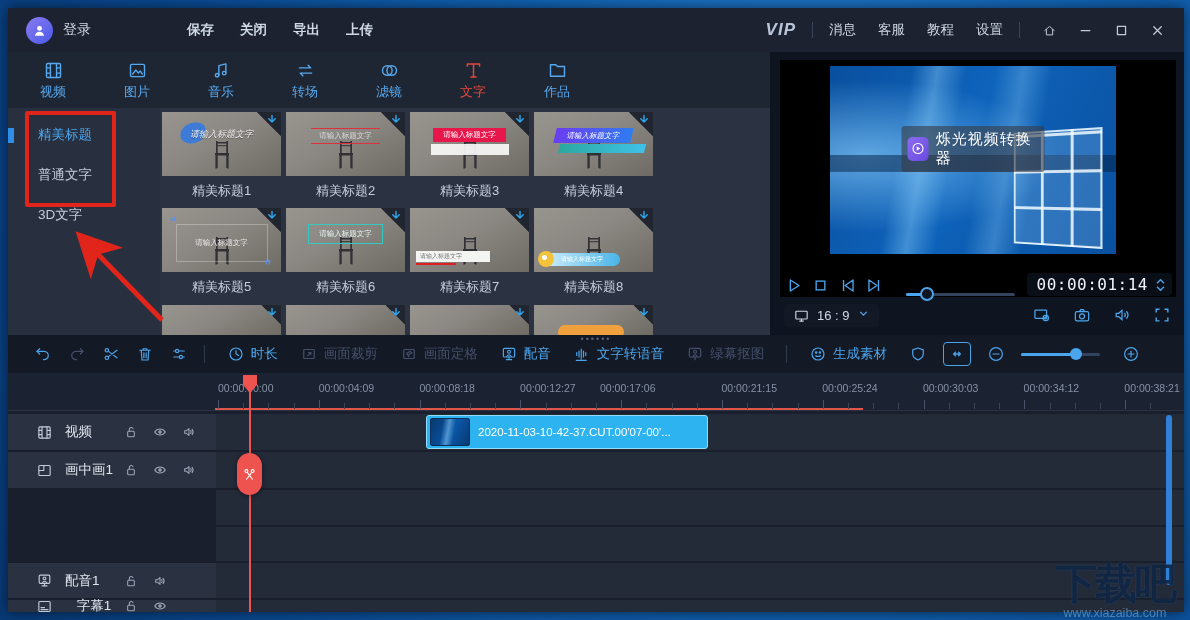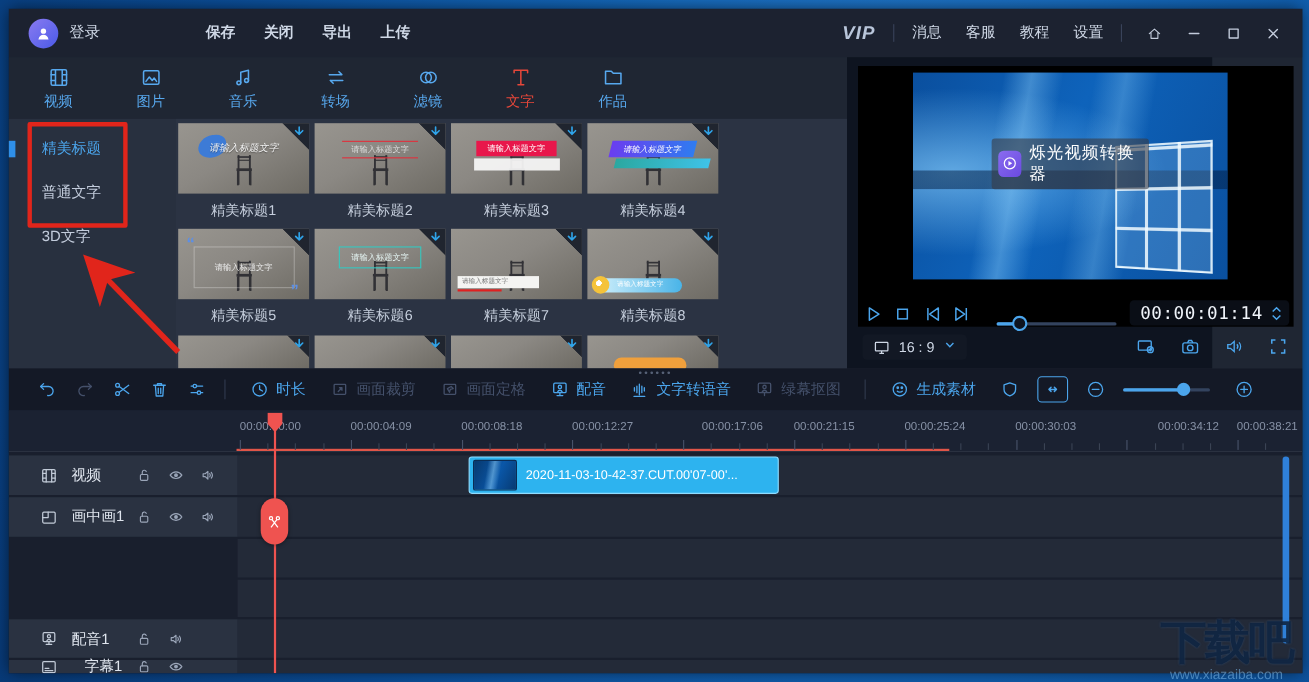--- a/index.html
+++ b/index.html
@@ -68,21 +68,21 @@
   .st6 .line { font-size:7.5px; color:#e4f4f2; }
   .chip.st7 { top:auto; bottom:7px; align-items:flex-start; padding-left:6px; }
   .st7 .bar7 { width:74px; height:11px; background:#f4f4f2; color:#777; font-size:6px; line-height:11px; padding-left:4px; }
   .st7 .under7 { width:40px; height:2.5px; background:#e02020; margin-top:1px; }
   .chip.st8 { top:auto; bottom:6px; align-items:flex-start; padding-left:10px; }
   .st8 .pill8 { position:relative; width:76px; height:13px; border-radius:7px; background:linear-gradient(90deg,#cdeefb,#49b4e8); color:#fff; font-size:6px; line-height:13px; text-align:center; }
   .st8 .sun8 { position:absolute; left:-6px; top:-2px; width:16px; height:16px; border-radius:50%; background:radial-gradient(circle at 40% 40%, #fff 18%, #f5c33a 20% 100%); }
   .cell.partial .thumb { height:30px; }
 
   
-  .preview-panel { position:absolute; left:762px; top:44px; width:332px; height:283px; background:#0e1420;text-decoration:underline; }
+  .preview-panel { position:absolute; left:762px; top:44px; width:414px; height:283px; background:#0e1420;text-decoration:underline; }
   .preview-screen { position:absolute; left:10px; top:8px; width:396px; height:237px; background:#000; }
   .wallpaper { position:absolute; left:50px; top:6px; width:286px; height:188px;
     background:
       linear-gradient(rgba(2,28,64,.5), rgba(2,28,64,.5)) 0 52%/100% 9% no-repeat,
       linear-gradient(100deg, transparent 26%, rgba(150,215,255,.38) 34%, transparent 43%, transparent 52%, rgba(150,215,255,.30) 61%, transparent 70%),
       radial-gradient(ellipse at 12% 48%, rgba(140,210,255,.65), transparent 55%),
       linear-gradient(115deg,#0a4f9e 0%,#0e63bb 45%,#0a509f 100%);
     overflow:hidden; }
   .panes { position:absolute; right:14px; top:34%; width:92px; height:116px;
     transform:perspective(260px) rotateY(-16deg);
@@ -745,25 +745,25 @@
         </span>
       </div>
 
     <div class="timeline">
       <div class="ruler" id="ruler">
           <div class="ruler-redline"></div>
           <span class="rlabel" style="left: 210px;">00:00:00:00</span>
           <span class="rlabel" style="left: 310.7px;">00:00:04:09</span>
           <span class="rlabel" style="left: 411.4px;">00:00:08:18</span>
           <span class="rlabel" style="left: 512.1px;">00:00:12:27</span>
-          <span class="rlabel" style="left: 630px;">00:00:17:06</span>
+          <span class="rlabel" style="left: 592px;">00:00:17:06</span>
           <span class="rlabel" style="left: 713.5px;">00:00:21:15</span>
           <span class="rlabel" style="left: 814.2px;">00:00:25:24</span>
           <span class="rlabel" style="left: 914.9px;">00:00:30:03</span>
-          <span class="rlabel" style="left: 1015.6px; margin-left: 29px;">00:00:34:12</span>
+          <span class="rlabel" style="left: 1015.6px;">00:00:34:12</span>
           <span class="rlabel" style="left: 1116.3px;">00:00:38:21</span>
           <span class="rtick major" style="left: 210px;"></span>
           <span class="rtick" style="left: 235.2px;"></span>
           <span class="rtick" style="left: 260.4px;"></span>
           <span class="rtick" style="left: 285.6px;"></span>
           <span class="rtick major" style="left: 310.8px;"></span>
           <span class="rtick" style="left: 336px;"></span>
           <span class="rtick" style="left: 361.2px;"></span>
           <span class="rtick" style="left: 386.4px;"></span>
           <span class="rtick major" style="left: 411.6px;"></span>

